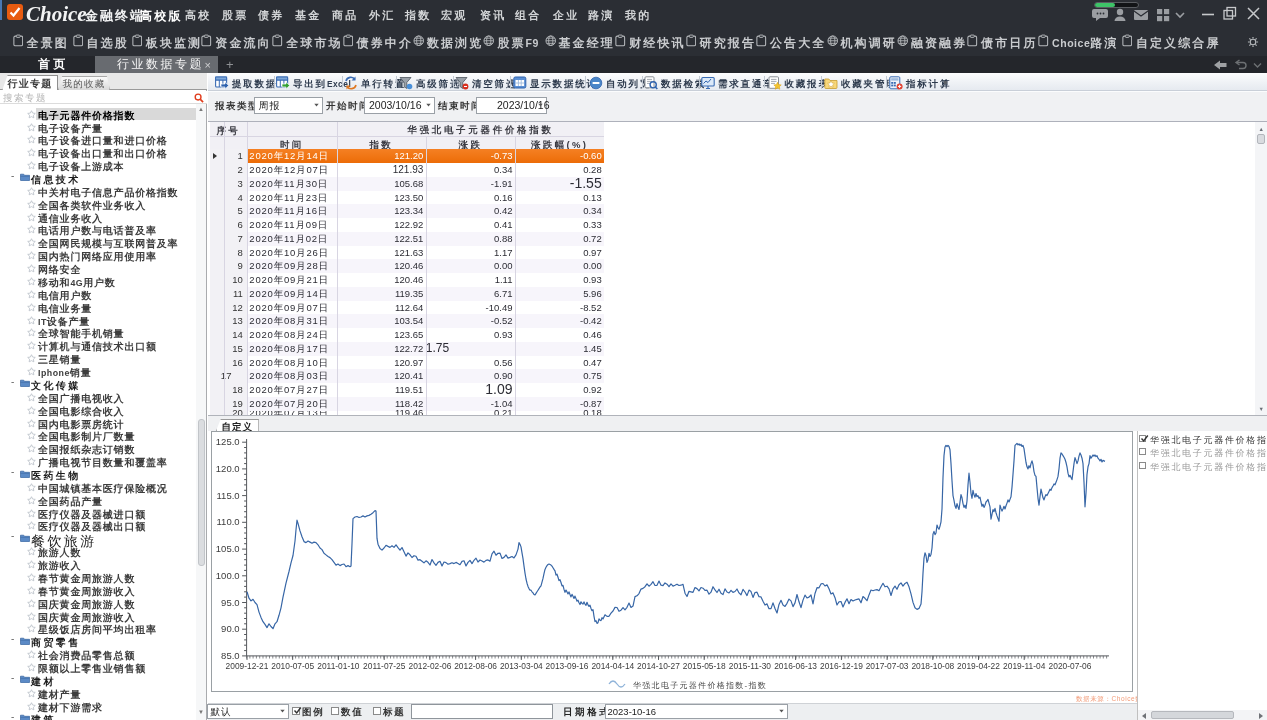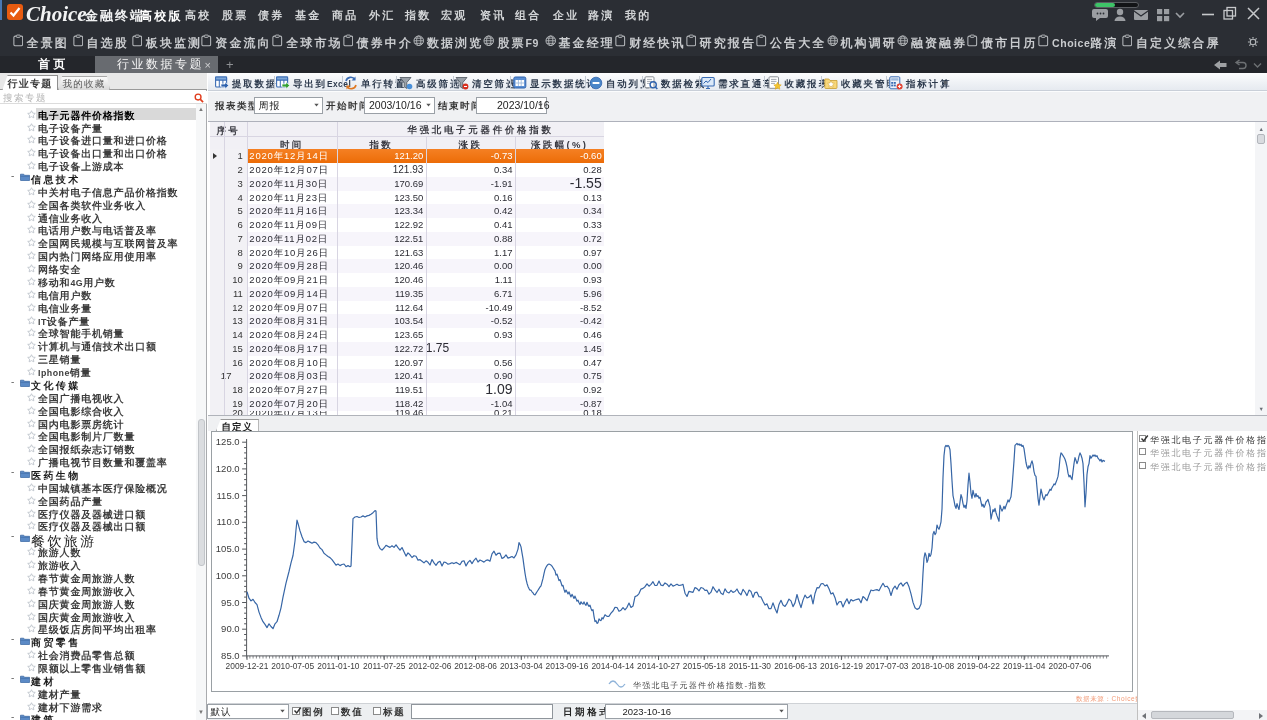--- a/index.html
+++ b/index.html
@@ -526,21 +526,21 @@
 <div class="abs" style="left:209.5px;top:163.05px;width:33.3px;height:13.75px;font-size:9.5px;color:#333;text-align:right;line-height:13.8px">2</div>
 <div class="abs" style="left:249.3px;top:163.05px;height:13.75px;font-size:9.5px;color:#2c2c34;line-height:13.8px;letter-spacing:0.8px;white-space:nowrap;overflow:hidden">2020年12月07日</div>
 <div class="abs" style="left:336.8px;top:163.05px;width:86.5px;height:13.75px;font-size:10px;color:#2c2c34;text-align:right;line-height:13.8px">121.93</div>
 <div class="abs" style="left:425.8px;top:163.05px;width:86.7px;height:13.75px;font-size:9.5px;color:#2c2c34;text-align:right;line-height:13.8px">0.34</div>
 <div class="abs" style="left:515.0px;top:163.05px;width:86.7px;height:13.75px;font-size:9.5px;color:#2c2c34;text-align:right;line-height:13.8px">0.28</div>
 <div class="abs" style="left:209.5px;top:176.80px;width:394.7px;height:1px;background:#e9e6f0"></div>
 <div class="abs" style="left:246.8px;top:176.80px;width:357.4px;height:13.75px;background:#f7f5fb"></div>
 <div class="abs" style="left:209.5px;top:176.80px;width:37.3px;height:13.75px;background:#f2f1f5"></div>
 <div class="abs" style="left:209.5px;top:176.80px;width:33.3px;height:13.75px;font-size:9.5px;color:#333;text-align:right;line-height:13.8px">3</div>
 <div class="abs" style="left:249.3px;top:176.80px;height:13.75px;font-size:9.5px;color:#2c2c34;line-height:13.8px;letter-spacing:0.8px;white-space:nowrap;overflow:hidden">2020年11月30日</div>
-<div class="abs" style="left:336.8px;top:176.80px;width:86.5px;height:13.75px;font-size:9.5px;color:#2c2c34;text-align:right;line-height:13.8px">170.69</div>
+<div class="abs" style="left:336.8px;top:176.80px;width:86.5px;height:13.75px;font-size:9.5px;color:#2c2c34;text-align:right;line-height:13.8px">105.68</div>
 <div class="abs" style="left:425.8px;top:176.80px;width:86.7px;height:13.75px;font-size:9.5px;color:#2c2c34;text-align:right;line-height:13.8px">-1.91</div>
 <div class="abs" style="left:515.0px;top:176.80px;width:86.7px;height:13.75px;font-size:14px;color:#2c2c34;text-align:right;line-height:13.8px">-1.55</div>
 <div class="abs" style="left:209.5px;top:190.55px;width:394.7px;height:1px;background:#e9e6f0"></div>
 <div class="abs" style="left:246.8px;top:190.55px;width:357.4px;height:13.75px;background:#fff"></div>
 <div class="abs" style="left:209.5px;top:190.55px;width:37.3px;height:13.75px;background:#f2f1f5"></div>
 <div class="abs" style="left:209.5px;top:190.55px;width:33.3px;height:13.75px;font-size:9.5px;color:#333;text-align:right;line-height:13.8px">4</div>
 <div class="abs" style="left:249.3px;top:190.55px;height:13.75px;font-size:9.5px;color:#2c2c34;line-height:13.8px;letter-spacing:0.8px;white-space:nowrap;overflow:hidden">2020年11月23日</div>
 <div class="abs" style="left:336.8px;top:190.55px;width:86.5px;height:13.75px;font-size:9.5px;color:#2c2c34;text-align:right;line-height:13.8px">123.50</div>
 <div class="abs" style="left:425.8px;top:190.55px;width:86.7px;height:13.75px;font-size:9.5px;color:#2c2c34;text-align:right;line-height:13.8px">0.16</div>
 <div class="abs" style="left:515.0px;top:190.55px;width:86.7px;height:13.75px;font-size:9.5px;color:#2c2c34;text-align:right;line-height:13.8px">0.13</div>
@@ -1071,17 +1071,17 @@
 <svg class="abs" style="left:292.5px;top:705.5px" width="9" height="9" viewBox="0 0 9 9">
       <path d="M1.5 4.5 L3.7 7 L7.8 1.5" stroke="#333" stroke-width="1.4" fill="none"></path>
     </svg>
 <div class="abs" style="left:302px;top:705.5px;font-size:9.5px;color:#333;letter-spacing:1.7px;white-space:nowrap;font-weight:bold">图例</div>
 <div class="abs" style="left:331px;top:706.5px;width:8px;height:8px;background:#fff;border:1px solid #8a8a8a"></div>
 <div class="abs" style="left:341px;top:705.5px;font-size:9.5px;color:#333;letter-spacing:1.7px;white-space:nowrap;font-weight:bold">数值</div>
 <div class="abs" style="left:373px;top:706.5px;width:8px;height:8px;background:#fff;border:1px solid #8a8a8a"></div>
 <div class="abs" style="left:383px;top:705.5px;font-size:9.5px;color:#333;letter-spacing:1.7px;white-space:nowrap;font-weight:bold">标题</div>
 <div class="abs" style="left:411px;top:703.5px;width:142px;height:15px;background:#fff;border:1px solid #8f959b"></div>
 <div class="abs" style="left:563px;top:705.5px;font-size:9.5px;color:#222;letter-spacing:2.6px;font-weight:bold">日期格式</div>
-<div class="abs" style="left:604.5px;top:703.5px;width:183px;height:15px;background:#fff;border:1px solid #9aa0a6;font-size:9.5px;color:#1c1c1c;line-height:13px;white-space:nowrap"><span style="margin-left:17px;letter-spacing:0px">2023-10-16</span><span style="position:absolute;right:3px;top:0;bottom:0;display:flex;align-items:center">
+<div class="abs" style="left:604.5px;top:703.5px;width:183px;height:15px;background:#fff;border:1px solid #9aa0a6;font-size:9.5px;color:#1c1c1c;line-height:13px;white-space:nowrap"><span style="margin-left:2px;letter-spacing:0px">2023-10-16</span><span style="position:absolute;right:3px;top:0;bottom:0;display:flex;align-items:center">
         <svg width="5" height="4" viewBox="0 0 5 4">
           <path d="M0.3 0.8 L2.5 3.6 L4.7 0.8z" fill="#555"></path>
         </svg>
       </span></div>
 </div>
 </body></html>

